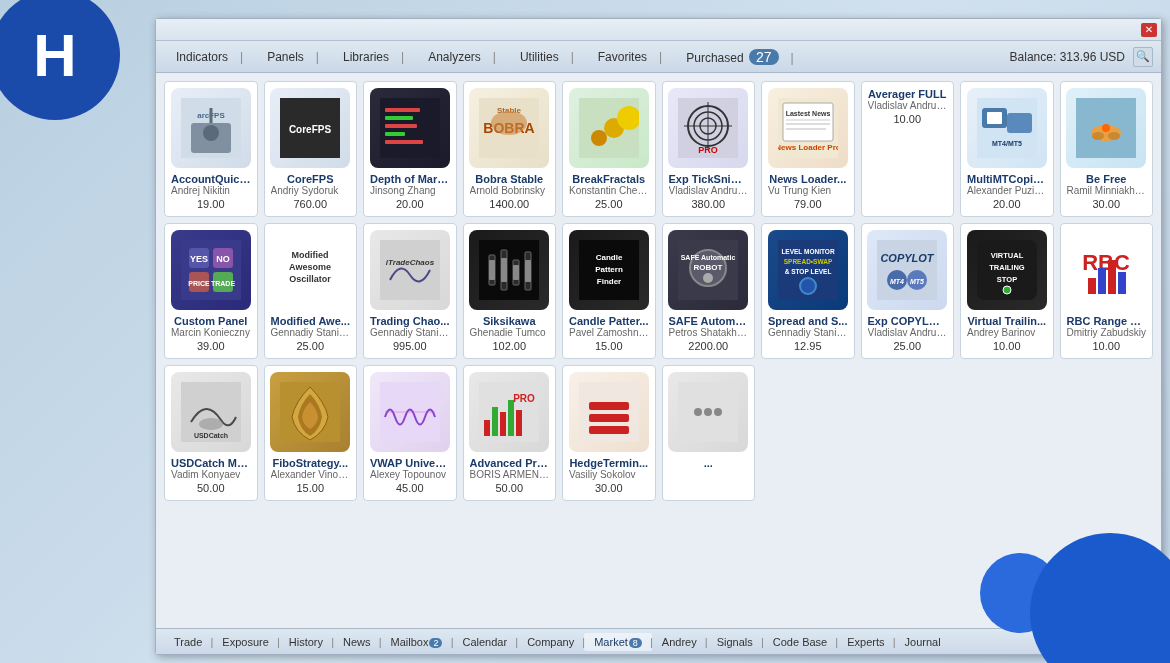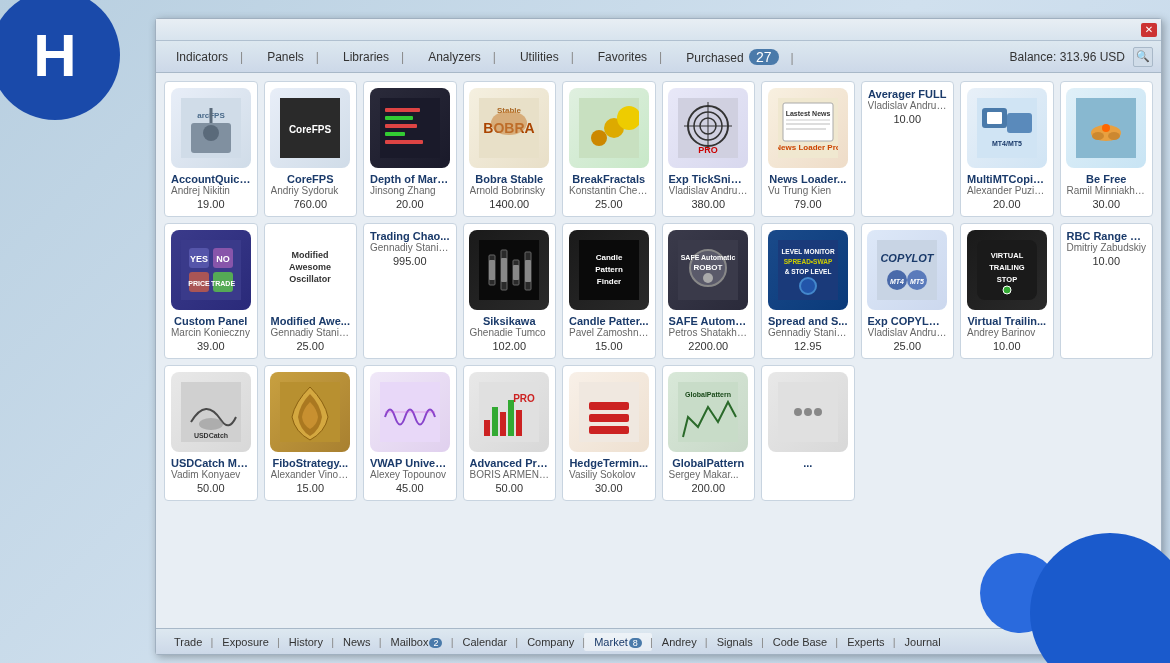--- a/index.html
+++ b/index.html
@@ -477,20 +477,27 @@
               <text x="30" y="18" text-anchor="middle" fill="#333" font-size="9" font-family="Arial" font-weight="bold">Modified</text>
               <text x="30" y="30" text-anchor="middle" fill="#333" font-size="9" font-family="Arial" font-weight="bold">Awesome</text>
               <text x="30" y="42" text-anchor="middle" fill="#333" font-size="9" font-family="Arial" font-weight="bold">Oscillator</text>
             </svg>
           </div>
           <div class="product-name">Modified Awe...</div>
           <div class="product-author">Gennadiy Stanilevych</div>
           <div class="product-price">25.00</div>
         </div>
         <div class="product-card">
+          <div class="product-thumb thumb-tradechaos">
+            <svg width="60" height="60" viewBox="0 0 60 60">
+              <rect width="60" height="60" fill="#d0d0d0"></rect>
+              <text x="30" y="25" text-anchor="middle" fill="#333" font-size="8" font-family="Arial" font-style="italic">iTradeChaos</text>
+              <path d="M10 40 Q20 20 30 35 Q40 50 50 30" stroke="#4a4a8a" stroke-width="2" fill="none"></path>
+            </svg>
+          </div>
           <div class="product-name">Trading Chao...</div>
           <div class="product-author">Gennadiy Stanilevych</div>
           <div class="product-price">995.00</div>
         </div>
         <div class="product-card">
           <div class="product-thumb thumb-siksikawa">
             <svg width="60" height="60" viewBox="0 0 60 60">
               <rect width="60" height="60" fill="#0a0a0a"></rect>
               <rect x="10" y="15" width="6" height="30" fill="#2a2a2a" stroke="#666" stroke-width="1" rx="1"></rect>
               <rect x="10" y="20" width="6" height="20" fill="#888" rx="1"></rect>
@@ -570,20 +577,30 @@
               <text x="30" y="30" text-anchor="middle" fill="white" font-size="7.5" font-family="Arial" font-weight="bold">TRAILING</text>
               <text x="30" y="42" text-anchor="middle" fill="white" font-size="7.5" font-family="Arial" font-weight="bold">STOP</text>
               <circle cx="30" cy="50" r="4" fill="#33aa33" stroke="white" stroke-width="1"></circle>
             </svg>
           </div>
           <div class="product-name">Virtual Trailin...</div>
           <div class="product-author">Andrey Barinov</div>
           <div class="product-price">10.00</div>
         </div>
         <div class="product-card">
+          <div class="product-thumb thumb-rbc">
+            <svg width="60" height="60" viewBox="0 0 60 60">
+              <rect width="60" height="60" fill="white"></rect>
+              <text x="30" y="30" text-anchor="middle" fill="#cc2222" font-size="22" font-family="Arial" font-weight="bold">RBC</text>
+              <rect x="12" y="38" width="8" height="16" fill="#cc2222"></rect>
+              <rect x="22" y="28" width="8" height="26" fill="#3344cc"></rect>
+              <rect x="32" y="20" width="8" height="34" fill="#cc2222"></rect>
+              <rect x="42" y="32" width="8" height="22" fill="#3344cc"></rect>
+            </svg>
+          </div>
           <div class="product-name">RBC Range Ba...</div>
           <div class="product-author">Dmitriy Zabudskiy</div>
           <div class="product-price">10.00</div>
         </div>
         <div class="product-card">
           <div class="product-thumb thumb-usdcatch">
             <svg width="60" height="60" viewBox="0 0 60 60">
               <rect width="60" height="60" fill="#d0d0d0"></rect>
               <path d="M10 40 Q25 15 40 38 Q48 50 55 35" stroke="#4a4a4a" stroke-width="2" fill="none"></path>
               <ellipse cx="30" cy="42" rx="12" ry="6" fill="#8a8a8a" opacity="0.5"></ellipse>
@@ -640,32 +657,20 @@
             <svg width="60" height="60" viewBox="0 0 60 60">
               <rect width="60" height="60" fill="#f0e8e0"></rect>
               <rect x="10" y="20" width="40" height="8" fill="#cc2222" rx="2"></rect>
               <rect x="10" y="32" width="40" height="8" fill="#cc2222" rx="2"></rect>
               <rect x="10" y="44" width="40" height="8" fill="#cc2222" rx="2"></rect>
             </svg>
           </div>
           <div class="product-name">HedgeTermin...</div>
           <div class="product-author">Vasiliy Sokolov</div>
           <div class="product-price">30.00</div>
-        </div>
-        <div class="product-card">
-          <div class="product-thumb thumb-globalpattern">
-            <svg width="60" height="60" viewBox="0 0 60 60">
-              <rect width="60" height="60" fill="#c8dcc8"></rect>
-              <path d="M5 55 L10 35 L20 45 L30 25 L40 40 L50 20 L58 35" stroke="#2a6a2a" stroke-width="2" fill="none"></path>
-              <text x="30" y="15" text-anchor="middle" fill="#1a4a1a" font-size="7" font-family="Arial" font-weight="bold">GlobalPattern</text>
-            </svg>
-          </div>
-          <div class="product-name">GlobalPattern</div>
-          <div class="product-author">Sergey Makar...</div>
-          <div class="product-price">200.00</div>
         </div>
         <div class="product-card">
           <div class="product-thumb thumb-partial">
             <svg width="60" height="60" viewBox="0 0 60 60">
               <rect width="60" height="60" fill="#e0e0e0"></rect>
               <circle cx="20" cy="30" r="4" fill="#888"></circle>
               <circle cx="30" cy="30" r="4" fill="#888"></circle>
               <circle cx="40" cy="30" r="4" fill="#888"></circle>
             </svg>
           </div>

